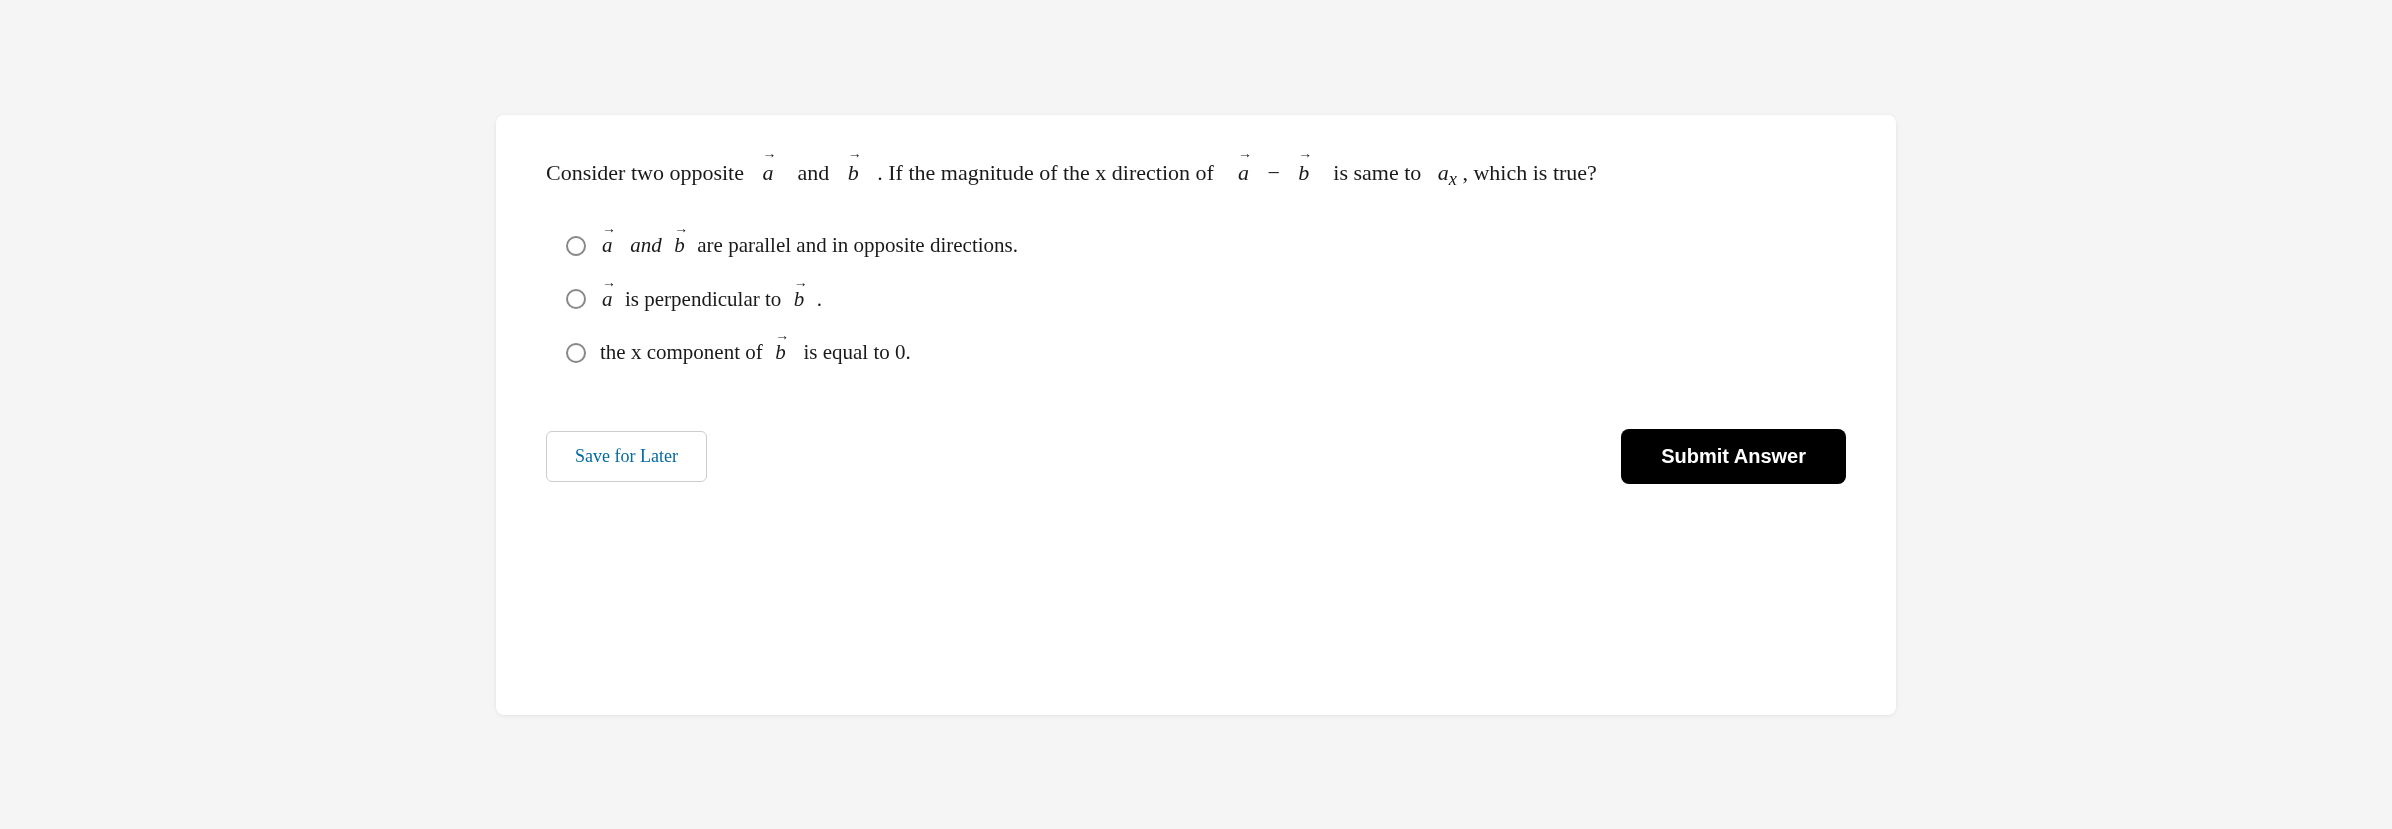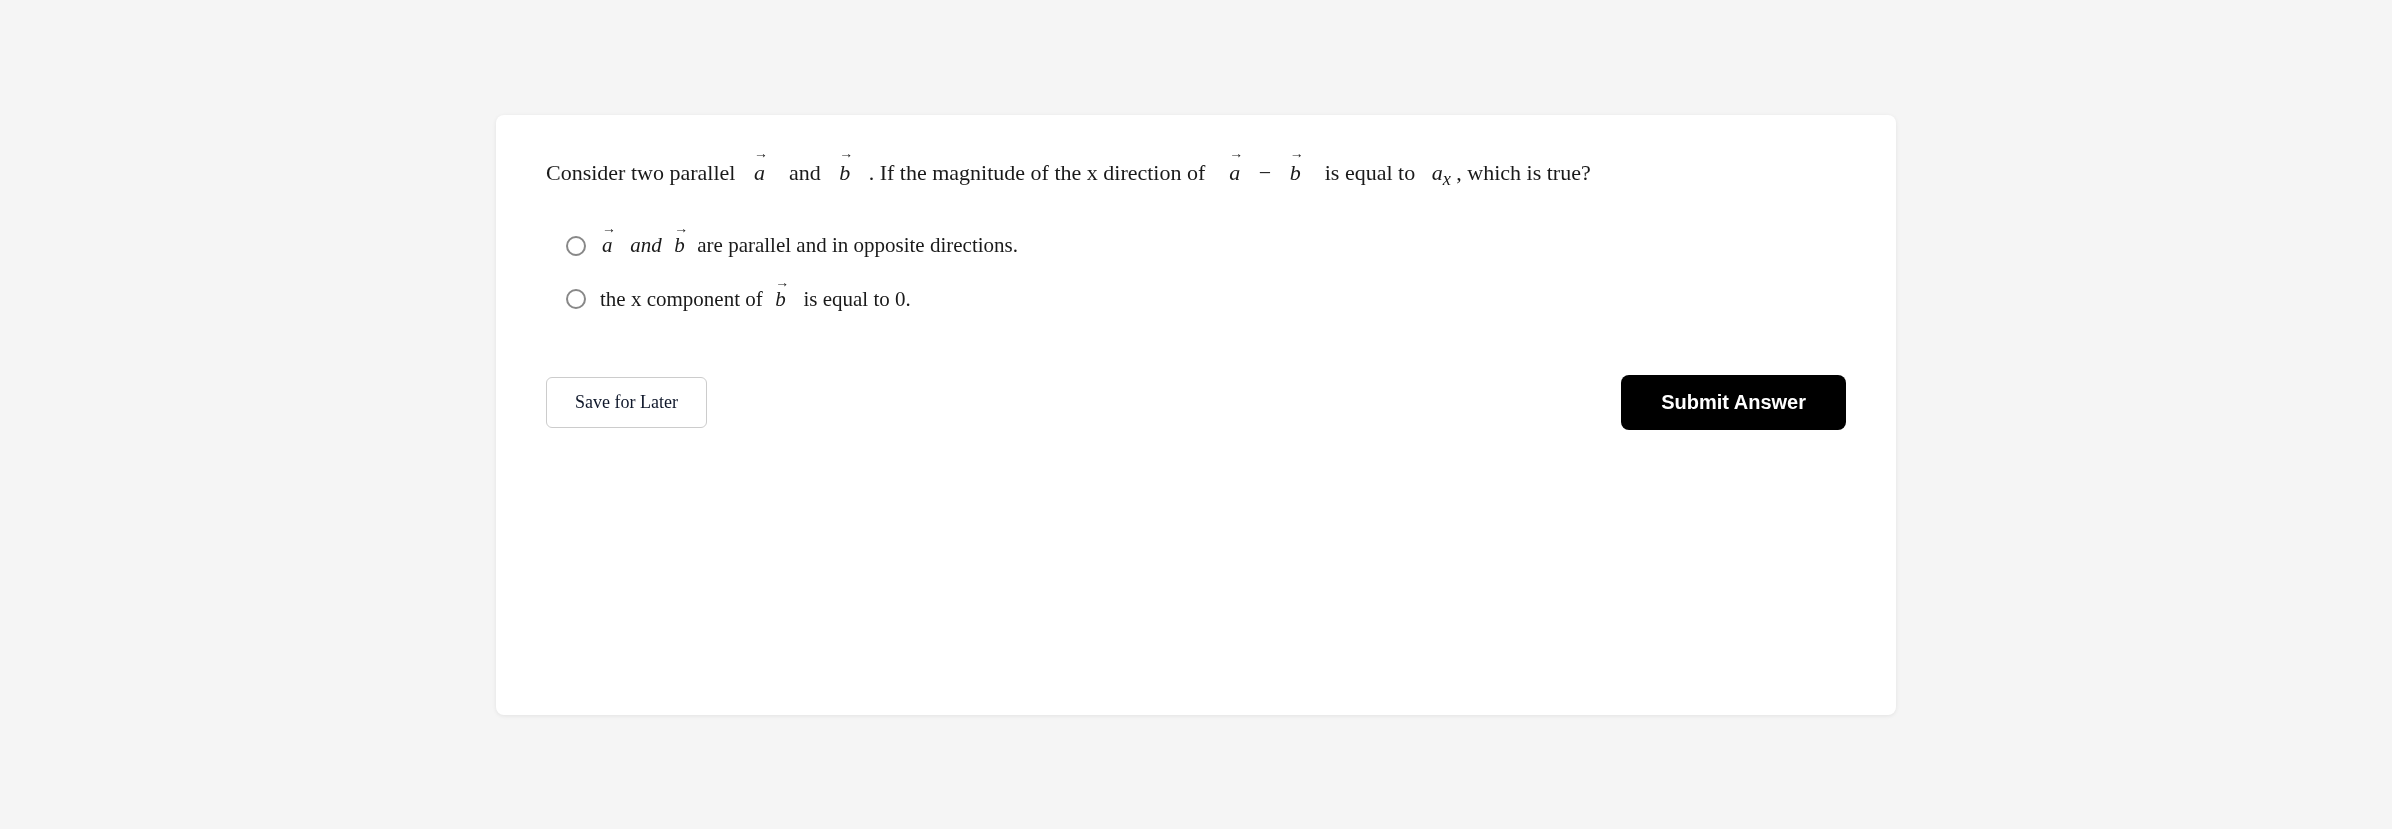--- a/index.html
+++ b/index.html
@@ -98,21 +98,21 @@
     .footer {
       display: flex;
       justify-content: space-between;
       align-items: center;
       margin-top: 20px;
     }
 
     .save-later-btn {
       border: 1px solid #cccccc;
       background: #ffffff;
-      color: #0f172a;
+      color: #0369a1;
       font-size: 18px;
       padding: 14px 28px;
       border-radius: 6px;
       cursor: pointer;
       font-family: Georgia, serif;
     }
 
     .submit-btn {
       background: #000000;
       color: #ffffff;
@@ -128,56 +128,67 @@
     .math-italic {
       font-style: italic;
     }
   </style>
 </head>
 <body>
 
 <div class="card">
 
   <div class="question-text">
-    <span>Consider two parallel</span>
+    <span>Consider two opposite</span>
     &nbsp;
     <span class="vector math-italic">a</span>
     &nbsp;&nbsp;
     <span>and</span>
     &nbsp;
     <span class="vector math-italic">b</span>
     &nbsp;
     <span>. If the magnitude of the x direction of</span>
     &nbsp;&nbsp;
     <span class="vector math-italic">a</span>
     &nbsp;
     <span>−</span>
     &nbsp;
     <span class="vector math-italic">b</span>
     &nbsp;&nbsp;
-    <span>is equal to</span>
+    <span>is same to</span>
     &nbsp;
     <span style="font-style:italic;text-align:center;">a<sub>x</sub></span>
     <span>, which is true?</span>
   </div>
 
   <ul class="options-list">
 
     <li class="option-item">
       <label>
         <input type="radio" class="option-radio" name="answer" value="opt1" style="">
         <span>
           <span class="vector math-italic">a</span>
           &nbsp;&nbsp;<span style="font-style:italic;">and</span>&nbsp;
           <span class="vector math-italic">b</span>
           &nbsp;are parallel and in opposite directions.
         </span>
       </label>
     </li>
 
+    <li class="option-item">
+      <label>
+        <input type="radio" class="option-radio" name="answer" value="opt2" style="">
+        <span>
+          <span class="vector math-italic">a</span>
+          &nbsp;is perpendicular to&nbsp;
+          <span class="vector math-italic">b</span>
+          &nbsp;.
+        </span>
+      </label>
+    </li>
 
     <li class="option-item">
       <label>
         <input type="radio" class="option-radio" name="answer" value="opt3" style="">
         <span>
           the x component of&nbsp;
           <span class="vector math-italic">b</span>
           &nbsp;&nbsp;is equal to 0.
         </span>
       </label>

